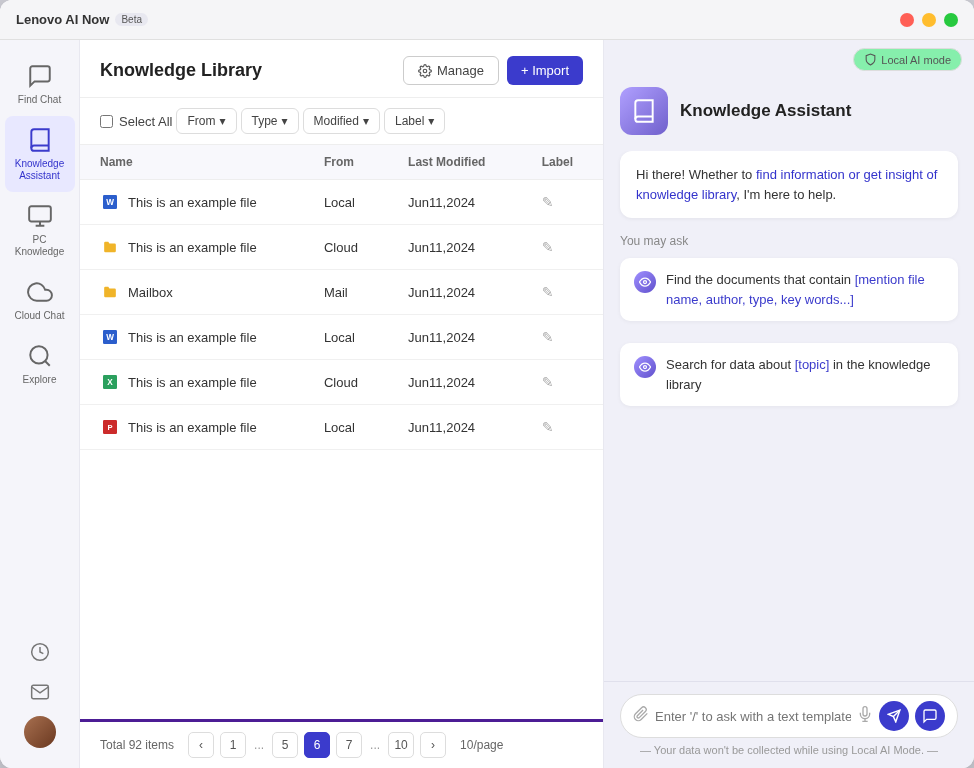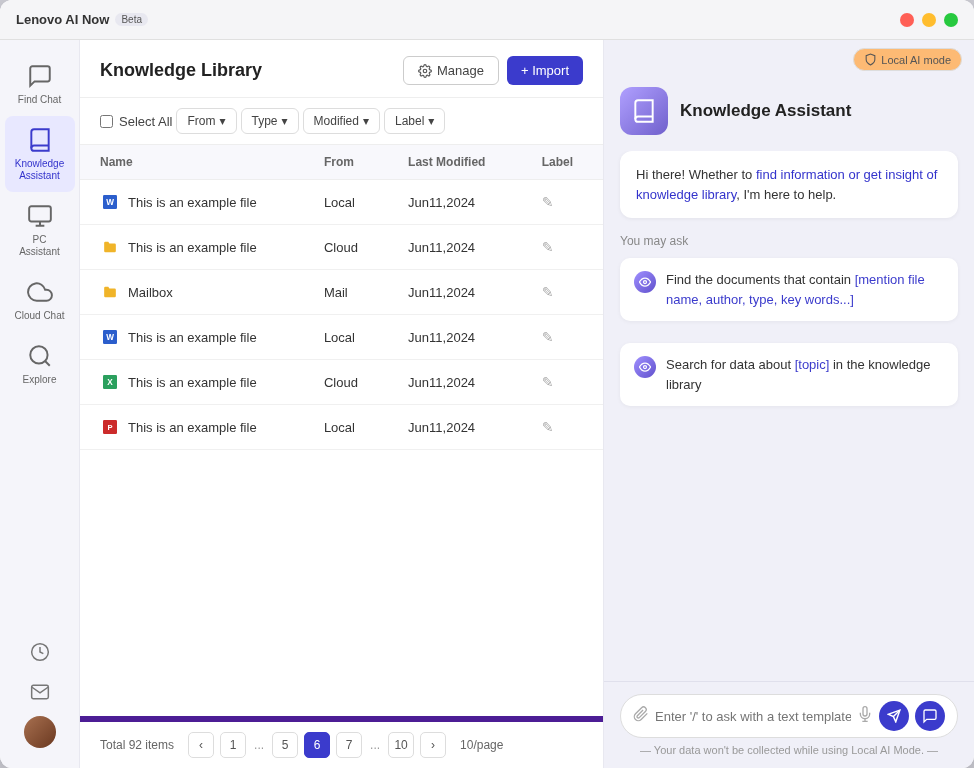--- a/index.html
+++ b/index.html
@@ -256,21 +256,21 @@
     .edit-icon {
       color: #aaa;
       cursor: pointer;
       font-size: 14px;
     }
     
     .pagination {
       display: flex;
       align-items: center;
       padding: 10px 20px;
-      border-top: 6px solid #4c1d95;
+      border-top: 3px solid #4c1d95;
       font-size: 12px;
       color: #666;
       gap: 6px;
     }
     .pagination-total { margin-right: 8px; }
     .page-btn {
       width: 26px;
       height: 26px;
       display: flex;
       align-items: center;
@@ -299,21 +299,21 @@
     }
     .right-panel-top {
       display: flex;
       justify-content: flex-end;
       padding: 8px 12px;
     }
     .local-ai-badge {
       display: flex;
       align-items: center;
       gap: 4px;
-      background: #fdba74;
+      background: #86efac;
       border: 1px solid #ddd;
       border-radius: 16px;
       padding: 4px 10px;
       font-size: 11px;
       color: #555;
       cursor: pointer;
     }
     .assistant-header {
       display: flex;
       align-items: center;
@@ -502,21 +502,21 @@
         <span class="label">Knowledge Assistant</span>
       </div>
 
       <div class="sidebar-item">
         <div class="icon-shape">
           <svg width="26" height="26" viewBox="0 0 24 24" fill="none" stroke="#666" stroke-width="1.8">
             <rect x="2" y="3" width="20" height="14" rx="2"></rect>
             <path d="M8 21h8M12 17v4"></path>
           </svg>
         </div>
-        <span class="label">PC Assistant</span>
+        <span class="label">PC Knowledge</span>
       </div>
 
       <div class="sidebar-item">
         <div class="icon-shape">
           <svg width="26" height="26" viewBox="0 0 24 24" fill="none" stroke="#666" stroke-width="1.8">
             <path d="M18 10h-1.26A8 8 0 1 0 9 20h9a5 5 0 0 0 0-10z"></path>
           </svg>
         </div>
         <span class="label">Cloud Chat</span>
       </div>

